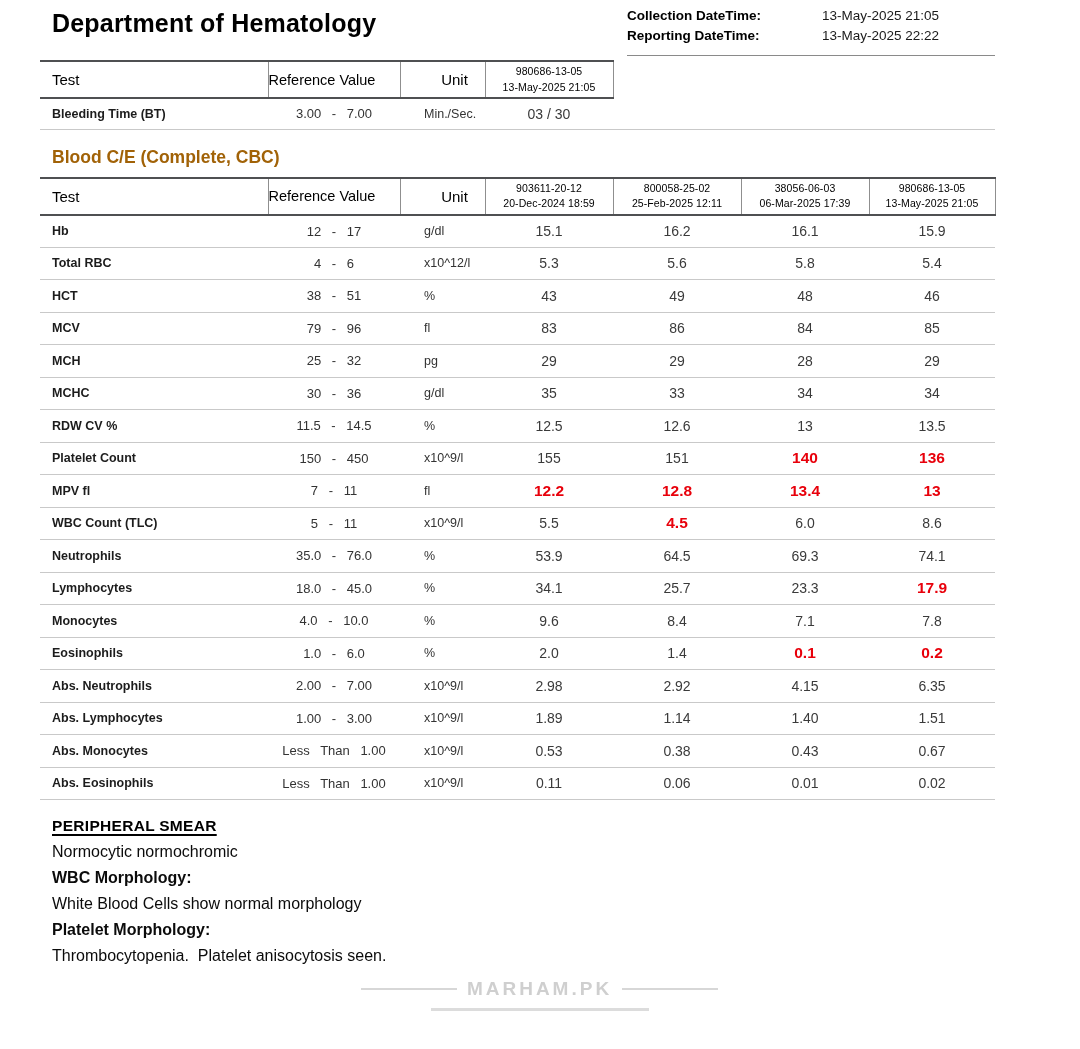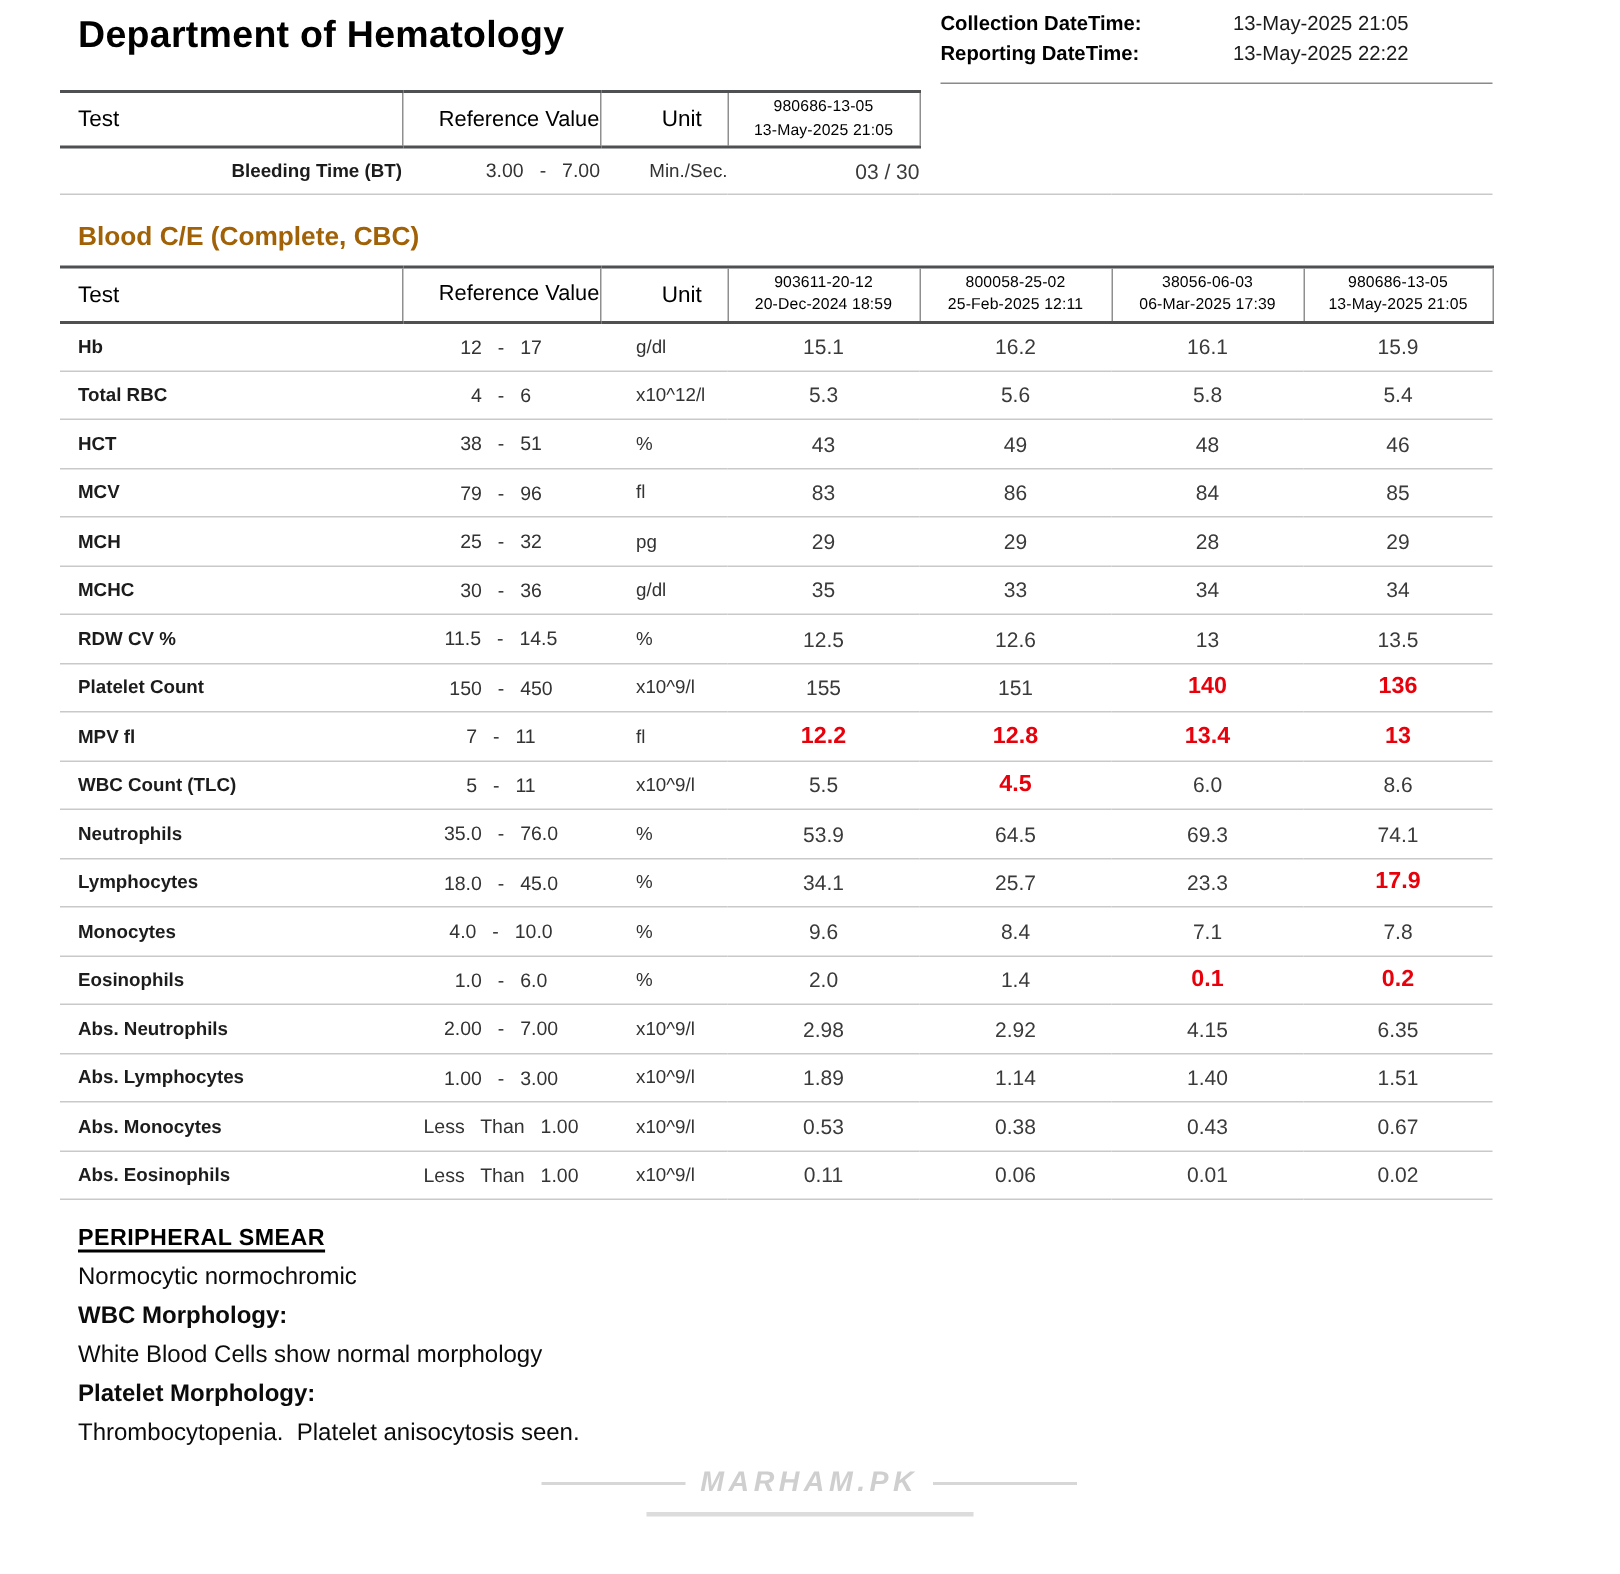--- a/index.html
+++ b/index.html
@@ -25,47 +25,47 @@
   col.c-test { width:228px; } col.c-ref { width:132px; } col.c-unit { width:85px; }
   col.c-val { width:128px; } col.c-val4 { width:126px; }
 
   thead th {
     border-top:2px solid #4f5052; border-bottom:2px solid #4f5052;
     height:37px; vertical-align:middle; font-weight:normal; color:#000; background:#fff;
   }
   th.sep { border-right:1px solid #8f8f8f; }
   th.blank { border:none; }
   th.th-test { text-align:left; padding-left:12px; font-size:15px; }
-  th.th-ref  { text-align:right; font-size:14.5px; }
+  th.th-ref  { text-align:left; font-size:14.5px; }
   th.th-unit { text-align:center; padding-left:24px; font-size:15px; }
   th.th-col  { font-size:10.5px; line-height:1.45; text-align:center; letter-spacing:.1px; }
 
   tbody td { border-bottom:1px solid #c9c9c9; height:32.5px; vertical-align:middle; }
   td.td-test { font-weight:bold; font-size:12.5px; text-align:left; padding-left:12px; color:#1c1c1c; }
   td.td-ref  { text-align:center; font-size:13px; color:#333; word-spacing:7px; }
   td.td-unit { text-align:left; padding-left:24px; font-size:12.5px; color:#333; }
   td.td-val  { text-align:center; font-size:14px; color:#3a3a3a; }
   td.td-val.abnormal { color:var(--abnormal-color); font-weight:bold; font-size:15.5px; }
 
   .bt-table { margin-top:4px; }
-  .bt-table tbody td { height:31px;text-align:right; }
+  .bt-table tbody td { height:31px; }
 
   .section-title { font-size:17.5px; font-weight:bold; color:#a16207; margin:17px 0 9px 12px; }
 
   
   .smear { margin-top:13px; padding-left:12px; font-size:16px; line-height:26px; color:#000; }
   .smear-title {
     font-weight:bold; font-size:15.5px; letter-spacing:.3px;
     text-decoration:underline; text-decoration-thickness:2px; text-underline-offset:3px;
   }
   .smear-line { white-space:pre-wrap; color:#0b0b0b; }
   .smear-label { font-weight:bold; }
 
   
-  .watermark { position:absolute; left:0; right:1px; top:978px; text-align:center;font-style:italic; }
+  .watermark { position:absolute; left:0; right:1px; top:978px; text-align:center; }
   .wm-row { display:flex; align-items:center; justify-content:center; gap:10px; }
   .wm-line { width:96px; height:2px; background:#d7d7d7; }
   .wm-text { font-size:19px; letter-spacing:3px; color:#c7c7c7; font-weight:bold; opacity:.85; }
   .wm-underline { width:218px; height:3px; background:#dcdcdc; margin:8px auto 0 auto; }
 </style>
 </head>
 <body>
 
 <div class="page">
 

